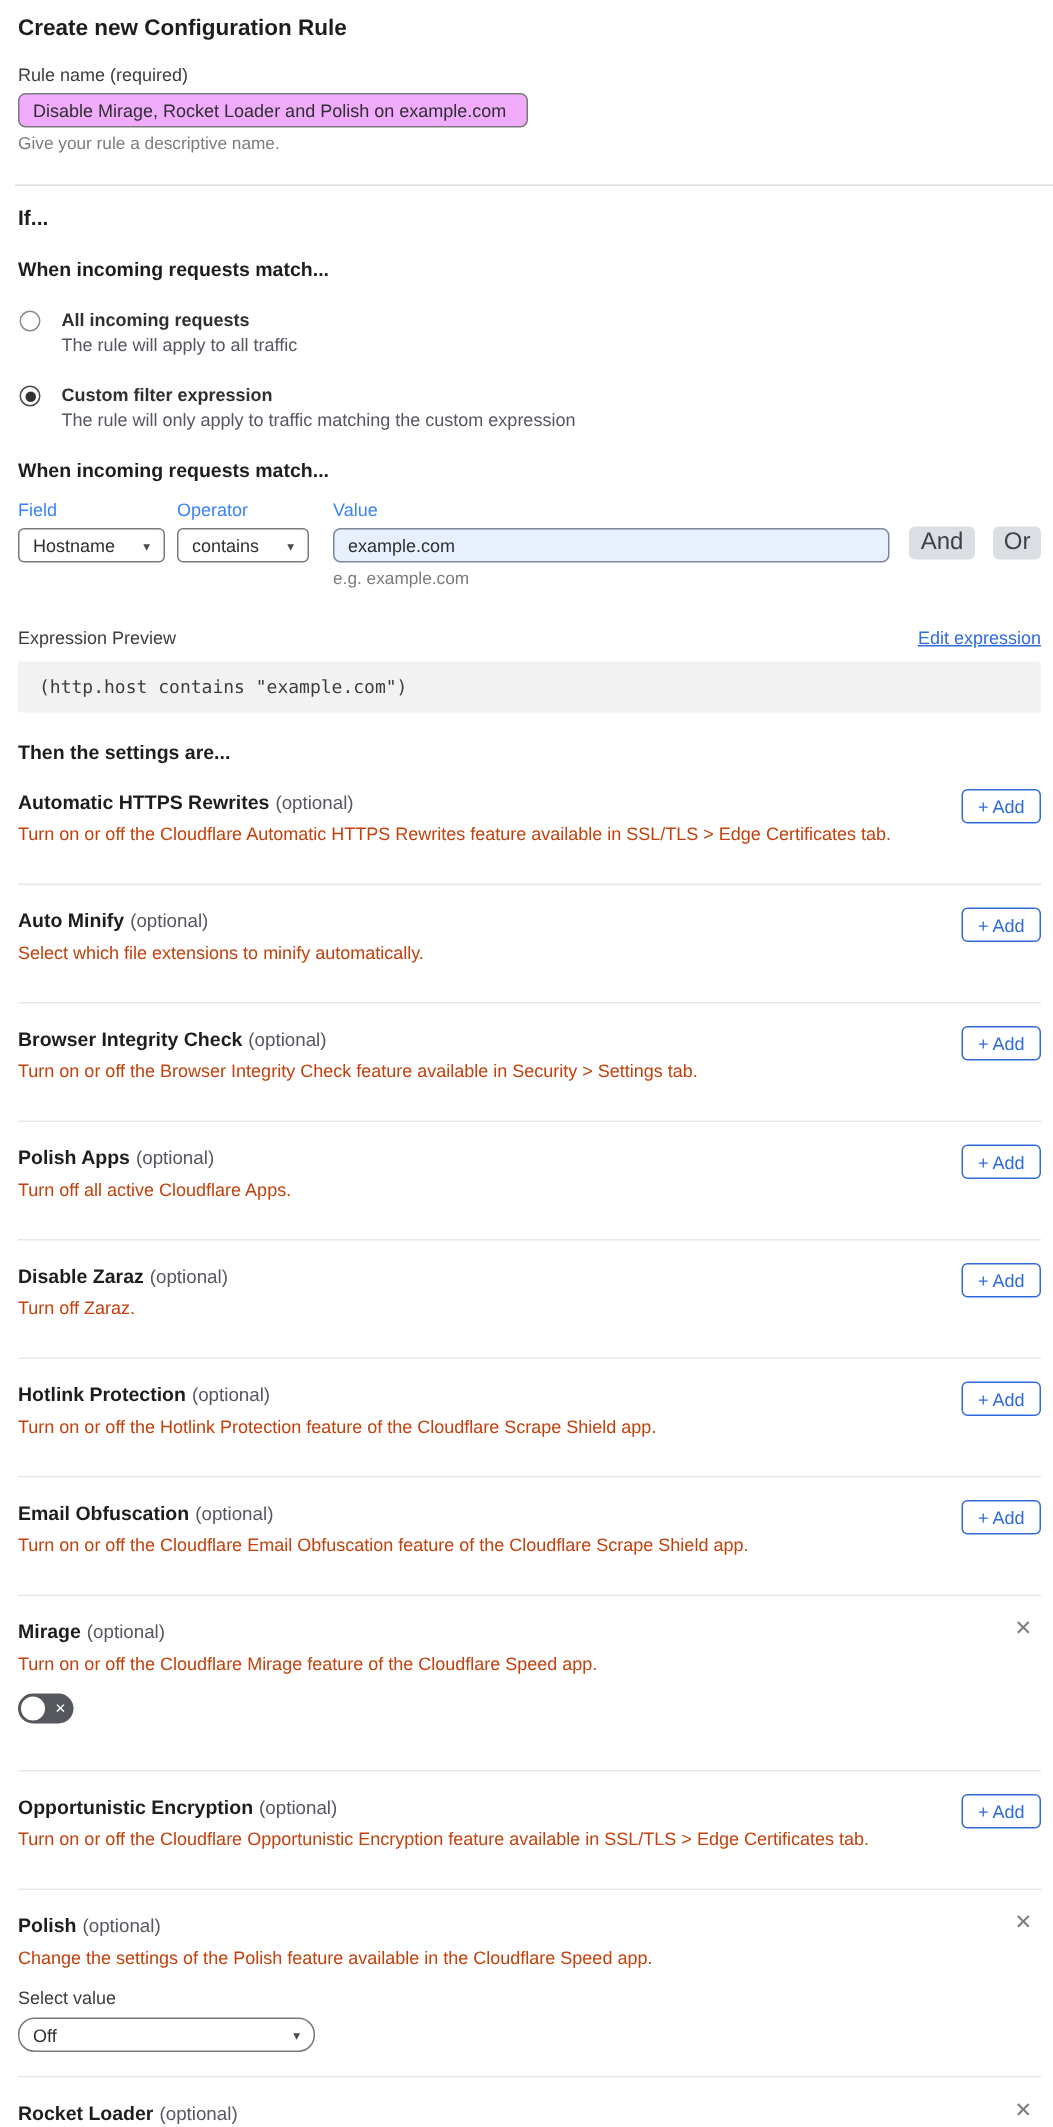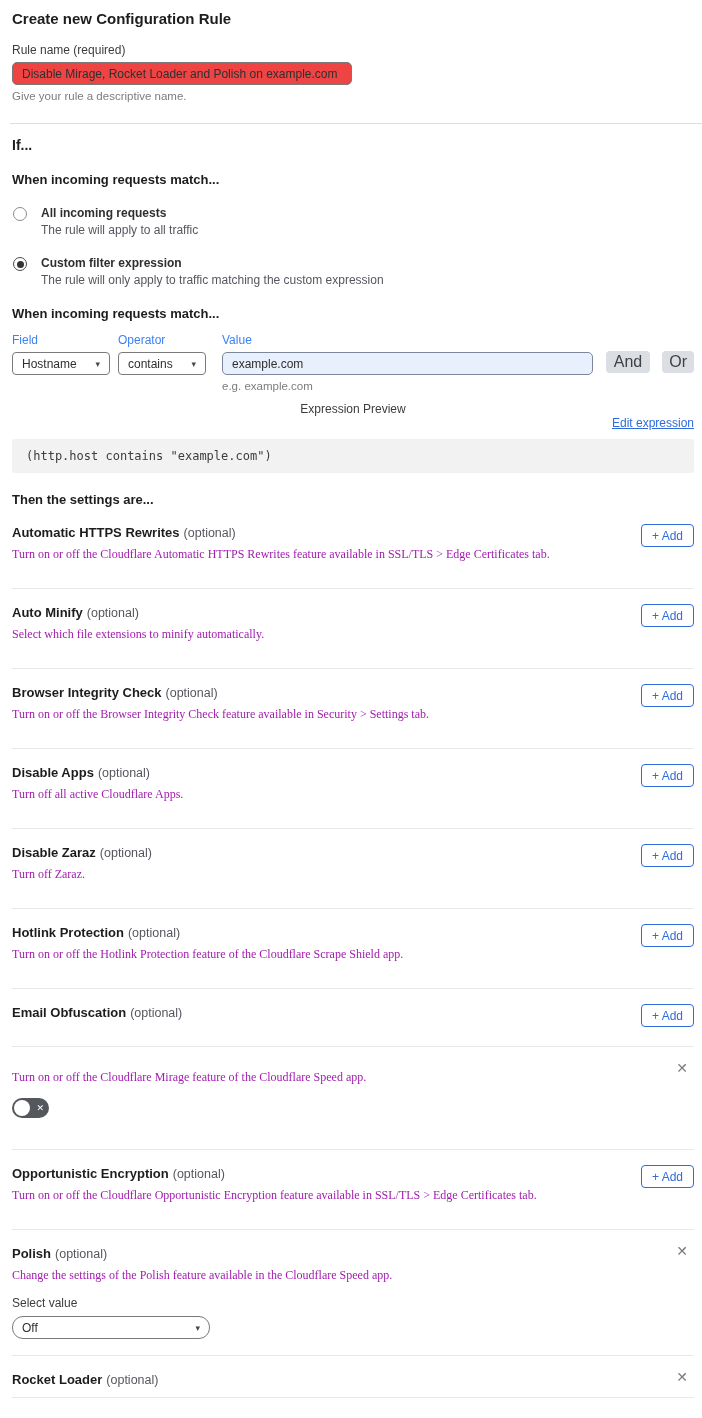--- a/index.html
+++ b/index.html
@@ -7,21 +7,21 @@
   body {
     height: 1418px; overflow: hidden; background: #ffffff;
     font-family: "Liberation Sans", sans-serif; font-size: 12px; color: #2f2f2f;
   }
   .page { padding: 10px 8px 0 12px; }
 
   h1.page-title { font-size: 15px; font-weight: bold; color: #1d1d1d; margin-bottom: 16px; }
   .field-label { display: block; color: #3c3c3c; margin-bottom: 5px; }
   .text-input {
     width: 340px; height: 23px; border: 1px solid #7a7a7a; border-radius: 5px;
-    padding: 0 9px; font-family: "Liberation Sans", sans-serif; font-size: 12px; color: #2f2f2f; background: #ef4444;
+    padding: 0 9px; font-family: "Liberation Sans", sans-serif; font-size: 12px; color: #2f2f2f; background: #f0abfc;
   }
   .help-text { color: #7c7c7c; margin-top: 5px; font-size: 11.5px; }
 
   .divider { border: none; border-top: 1px solid #dedede; margin: 21px -8px 0 -2px; }
 
   h2.if-heading { font-size: 14px; font-weight: bold; color: #1d1d1d; margin-top: 13px; }
   h3.sub-heading { font-size: 13px; font-weight: bold; color: #1d1d1d; margin-top: 19px; }
 
   .radio-option { display: flex; margin-top: 19px; cursor: pointer; }
   .radio-circle {
@@ -56,36 +56,36 @@
   }
   .value-hint { color: #7c7c7c; margin-top: 5px; font-size: 11.5px; }
   .andor-wrap { display: flex; padding-top: 18px; }
   .gray-btn {
     height: 22px; border: none; border-radius: 4px; background: #dbdee3; color: #3f4246;
     font-family: "Liberation Sans", sans-serif; font-size: 16px; padding: 0 8px; cursor: pointer;
   }
   .btn-and { margin-right: 12px; }
   .btn-or { padding: 0 7px; }
 
-  .preview-head { display: flex; align-items: center; margin-top: 10px; padding-right: 0; flex-direction: column; }
+  .preview-head { display: flex; align-items: flex-start; margin-top: 26px; padding-right: 0; }
   .preview-label { color: #3c3c3c; }
   .edit-link { margin-left: auto; color: #2f6bdb; text-decoration: underline; cursor: pointer; }
   .code-box {
     margin-top: 9px; margin-right: 0; background: #f2f2f2; padding: 10px 14px;
     border-radius: 2px;
   }
   .code-box code { font-family: "DejaVu Sans Mono", monospace; font-size: 12px; color: #3c3c3c; }
 
   h3.then-heading { font-size: 13px; font-weight: bold; color: #1d1d1d; margin-top: 19px; }
 
   .settings-list { margin-top: 2px; }
   .setting-row { position: relative; padding: 16px 0 26px 0; border-bottom: 1px solid #e8e8e8; }
   .setting-title { font-size: 13px; font-weight: bold; color: #1d1d1d; }
   .optional-suffix { font-size: 12.5px; color: #55575e; margin-left: 4px; }
-  .setting-desc { color: #a21caf; margin-top: 7px; padding-right: 80px; font-family: Liberation Serif, serif; }
+  .setting-desc { color: #c2410c; margin-top: 7px; padding-right: 80px; }
   .add-btn {
     position: absolute; top: 15px; right: 0; height: 23px; padding: 0 10px;
     background: #fff; border: 1px solid #2f6bdb; border-radius: 4px; color: #2f6bdb;
     font-family: Liberation Sans, sans-serif; font-size: 12px; cursor: pointer;
   }
   .close-btn {
     position: absolute; top: 14px; right: 6px; background: none; border: none;
     color: #7c7c7c; font-size: 14px; line-height: 14px; cursor: pointer;
     font-family: "Liberation Sans", sans-serif;
   }
@@ -190,43 +190,45 @@
       <button class="add-btn">+ Add</button>
     </div>
 
     <div class="setting-row">
       <div><span class="setting-title">Browser Integrity Check</span><span class="optional-suffix">(optional)</span></div>
       <div class="setting-desc">Turn on or off the Browser Integrity Check feature available in Security &gt; Settings tab.</div>
       <button class="add-btn">+ Add</button>
     </div>
 
     <div class="setting-row">
-      <div><span class="setting-title">Disable Apps</span><span class="optional-suffix">(optional)</span></div>
+      <div><span class="setting-title">Polish Apps</span><span class="optional-suffix">(optional)</span></div>
       <div class="setting-desc">Turn off all active Cloudflare Apps.</div>
       <button class="add-btn">+ Add</button>
     </div>
 
     <div class="setting-row">
       <div><span class="setting-title">Disable Zaraz</span><span class="optional-suffix">(optional)</span></div>
       <div class="setting-desc">Turn off Zaraz.</div>
       <button class="add-btn">+ Add</button>
     </div>
 
     <div class="setting-row">
       <div><span class="setting-title">Hotlink Protection</span><span class="optional-suffix">(optional)</span></div>
       <div class="setting-desc">Turn on or off the Hotlink Protection feature of the Cloudflare Scrape Shield app.</div>
       <button class="add-btn">+ Add</button>
     </div>
 
     <div class="setting-row">
       <div><span class="setting-title">Email Obfuscation</span><span class="optional-suffix">(optional)</span></div>
+      <div class="setting-desc">Turn on or off the Cloudflare Email Obfuscation feature of the Cloudflare Scrape Shield app.</div>
       <button class="add-btn">+ Add</button>
     </div>
 
     <div class="setting-row toggle-row">
+      <div><span class="setting-title">Mirage</span><span class="optional-suffix">(optional)</span></div>
       <div class="setting-desc">Turn on or off the Cloudflare Mirage feature of the Cloudflare Speed app.</div>
       <button class="close-btn"><span>✕</span></button>
       <button class="toggle" aria-checked="false">
         <span class="knob"></span>
         <span class="toggle-x">✕</span>
       </button>
     </div>
 
     <div class="setting-row">
       <div><span class="setting-title">Opportunistic Encryption</span><span class="optional-suffix">(optional)</span></div>

